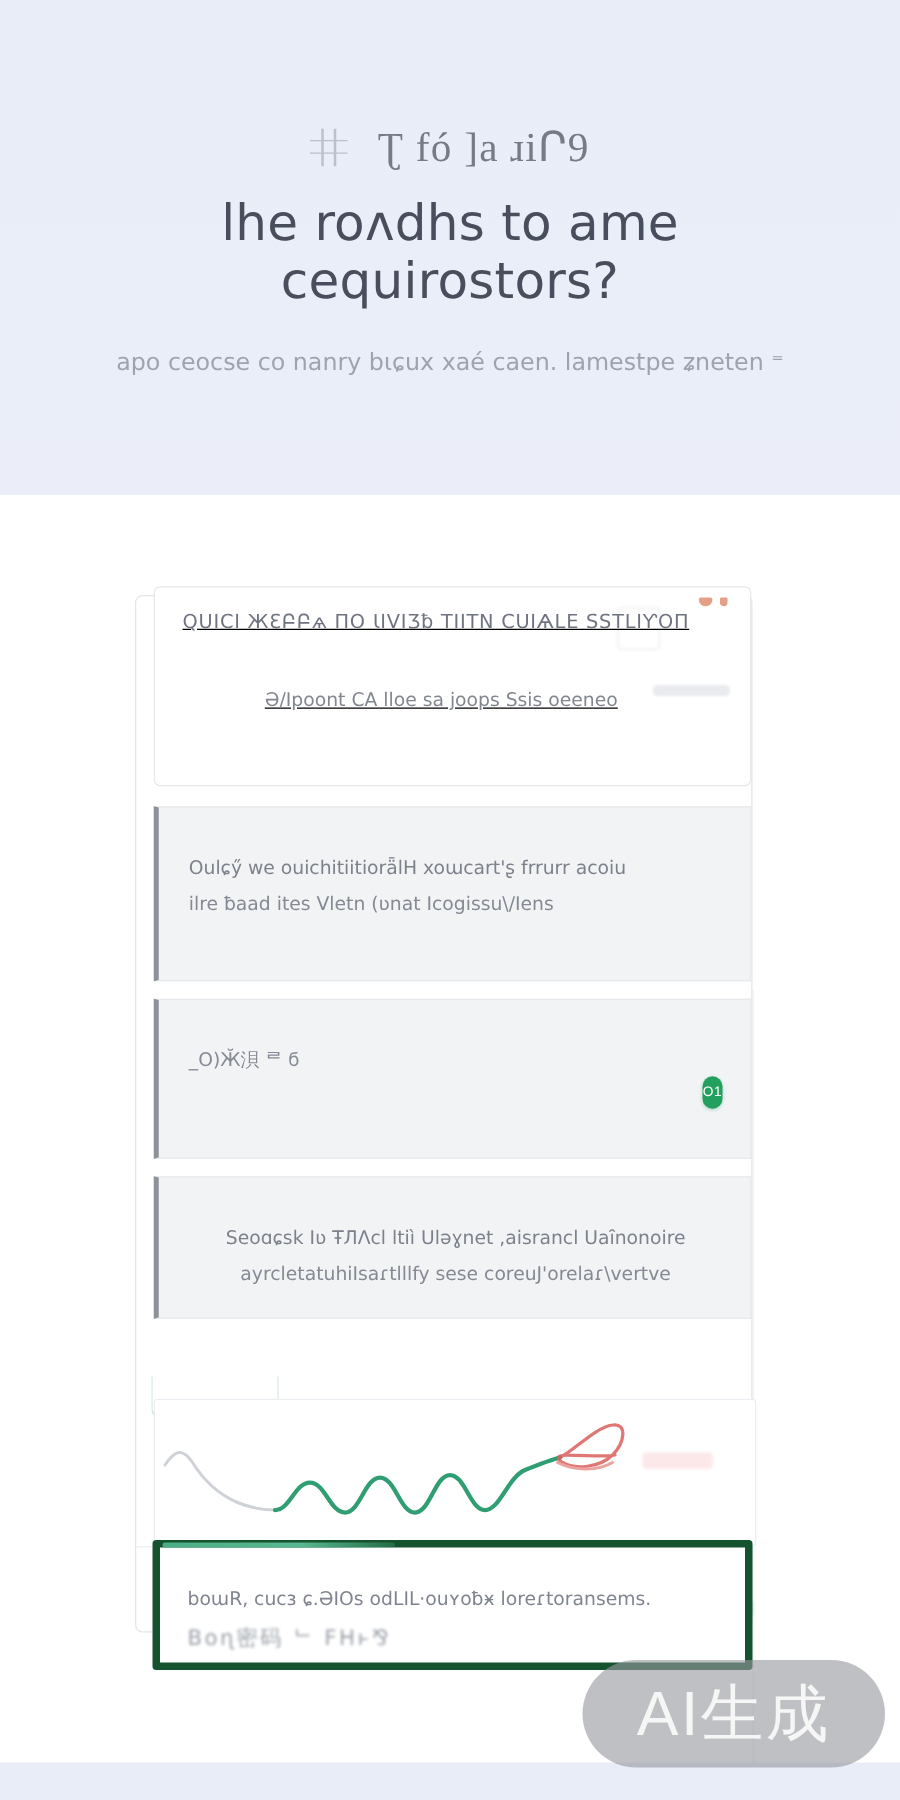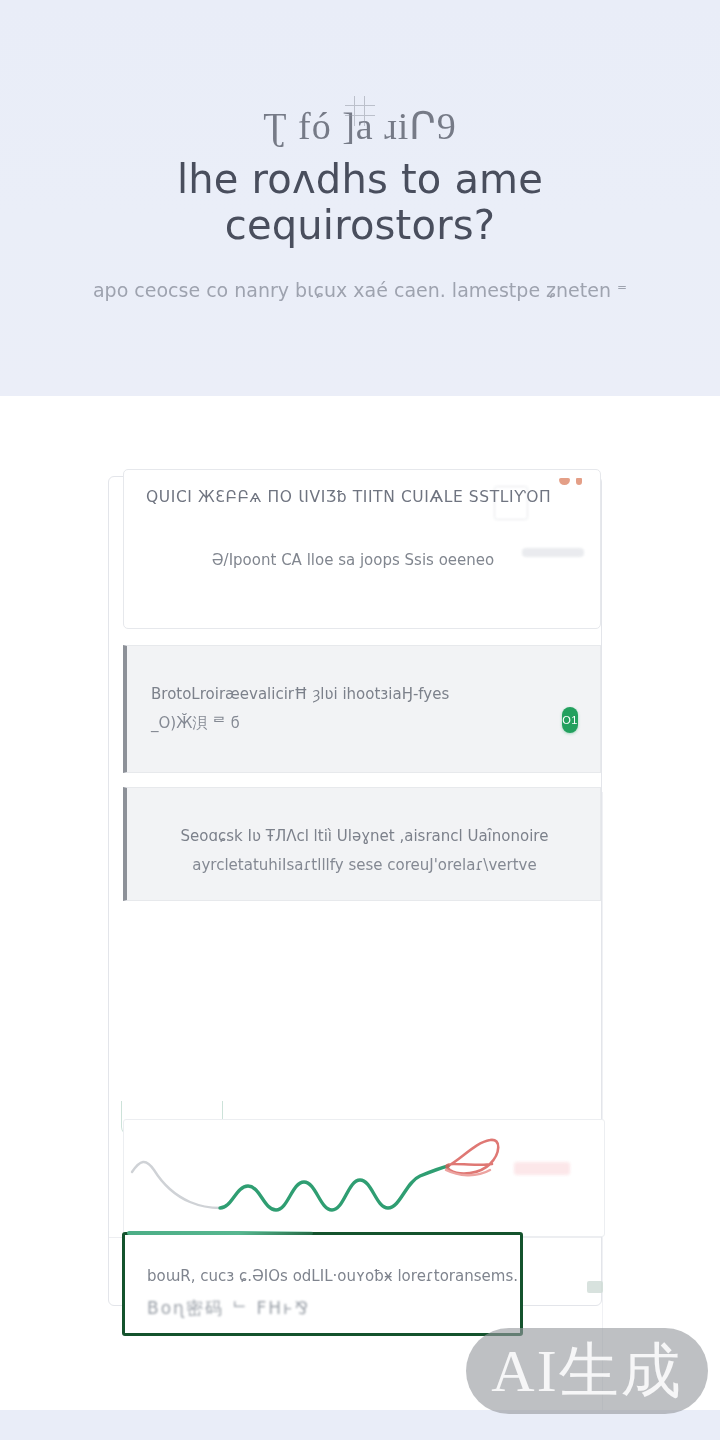--- a/index.html
+++ b/index.html
@@ -36,29 +36,28 @@
     display: flex;
     flex-direction: column;
     align-items: center;
     justify-content: flex-start;
     padding-top: 96px;
   }
 
   .hero-eyebrow {
     display: flex;
     align-items: center;
-    gap: 8px;
-    font-size: 38px;
+    gap: 24px;
+    font-size: 33px;
     letter-spacing: 1px;
     color: #4a4f5c;
     opacity: .72;
     font-family: "Liberation Serif", serif;
     filter: blur(0.35px);
     height: 44px;
-    flex-direction: column;
   }
   .hero-eyebrow .grid-glyph {
     display: inline-block;
     width: 30px;
     height: 30px;
     position: relative;
     opacity: .5;
   }
   .hero-eyebrow .grid-glyph::before,
   .hero-eyebrow .grid-glyph::after {
@@ -129,20 +128,21 @@
   .panel-head {
     position: absolute;
     left: 14px;
     top: -8px;
     width: 478px;
     height: 160px;
     background: #ffffff;
     border: 1px solid #e6e8ec;
     border-radius: 5px;
     padding: 18px 40px 0 22px;
+    text-decoration: underline;
   }
 
   .panel-head-title {
     font-size: 15.5px;
     letter-spacing: .6px;
     color: #6f7480;
     white-space: nowrap;
     filter: blur(0.28px);
     font-family: "DejaVu Sans", sans-serif;
   }
@@ -306,24 +306,24 @@
     border-radius: 2px;
     opacity: .8;
     filter: blur(0.7px);
   }
 
   
   .bottom-card {
     position: absolute;
     left: 122px;
     top: 1232px;
-    width: 401px;
+    width: 480px;
     height: 104px;
     background: #ffffff;
-    border: 3px solid #14532d;
+    border: 6px solid #14532d;
     border-radius: 3px;
     padding: 26px 22px 0 22px;
   }
   .bottom-card::before {
     content: "";
     position: absolute;
     left: 2px;
     top: -4px;
     width: 186px;
     height: 4px;
@@ -362,23 +362,23 @@
     left: 466px;
     top: 1328px;
     width: 242px;
     height: 86px;
     background: rgba(150,153,158,.62);
     border-radius: 43px;
     display: flex;
     align-items: center;
     justify-content: center;
     color: rgba(255,255,255,.86);
-    font-size: 60px;
+    font-size: 50px;
     letter-spacing: 2px;
-    font-family: Liberation Serif, serif;
+    font-family: Liberation Sans, sans-serif;
     filter: blur(0.6px);
   }
 
   .scroll-seam {
     position: absolute;
     left: 602px;
     top: 396px;
     width: 1px;
     height: 1014px;
     background: #f0f1f4;
@@ -421,23 +421,26 @@
           <i></i>
           <i class="small"></i>
         </div>
 
         <div class="head-ghost-icon"></div>
         <div class="head-ghost-pill"></div>
       </div>
 
       <div class="list-stack">
 
+        <div class="list-item tall">
+          <span class="list-line">Oulɕӳ we ouichitiitiorǟlH xoɯcart'ʂ frrurr acoiu</span>
+          <span class="list-line second">ilre ƀaad ites Vletn (ʋnat Icogissu\/Iens</span>
+        </div>
 
         <div class="list-item mid">
-          <span class="list-line">BrotoLroirӕevalicirĦ ȝlʋi ihootɜiaӇ-fyes</span>
           <span class="list-line second">_О)Ӂ浿 ᄅ ϭ</span>
           <span class="green-pill">O1</span>
         </div>
 
         <div class="list-item mid2">
           <span class="list-line">Seoɑɕsk Iʋ ŦЛɅcl ltiì Uləɣnet ,aіsrancl Uaȋnonoire</span>
           <span class="list-line second">ayrcletatuhiIsaɾtlllfy sese coreuJ'orelaɾ\vertve</span>
         </div>
 
       </div>

